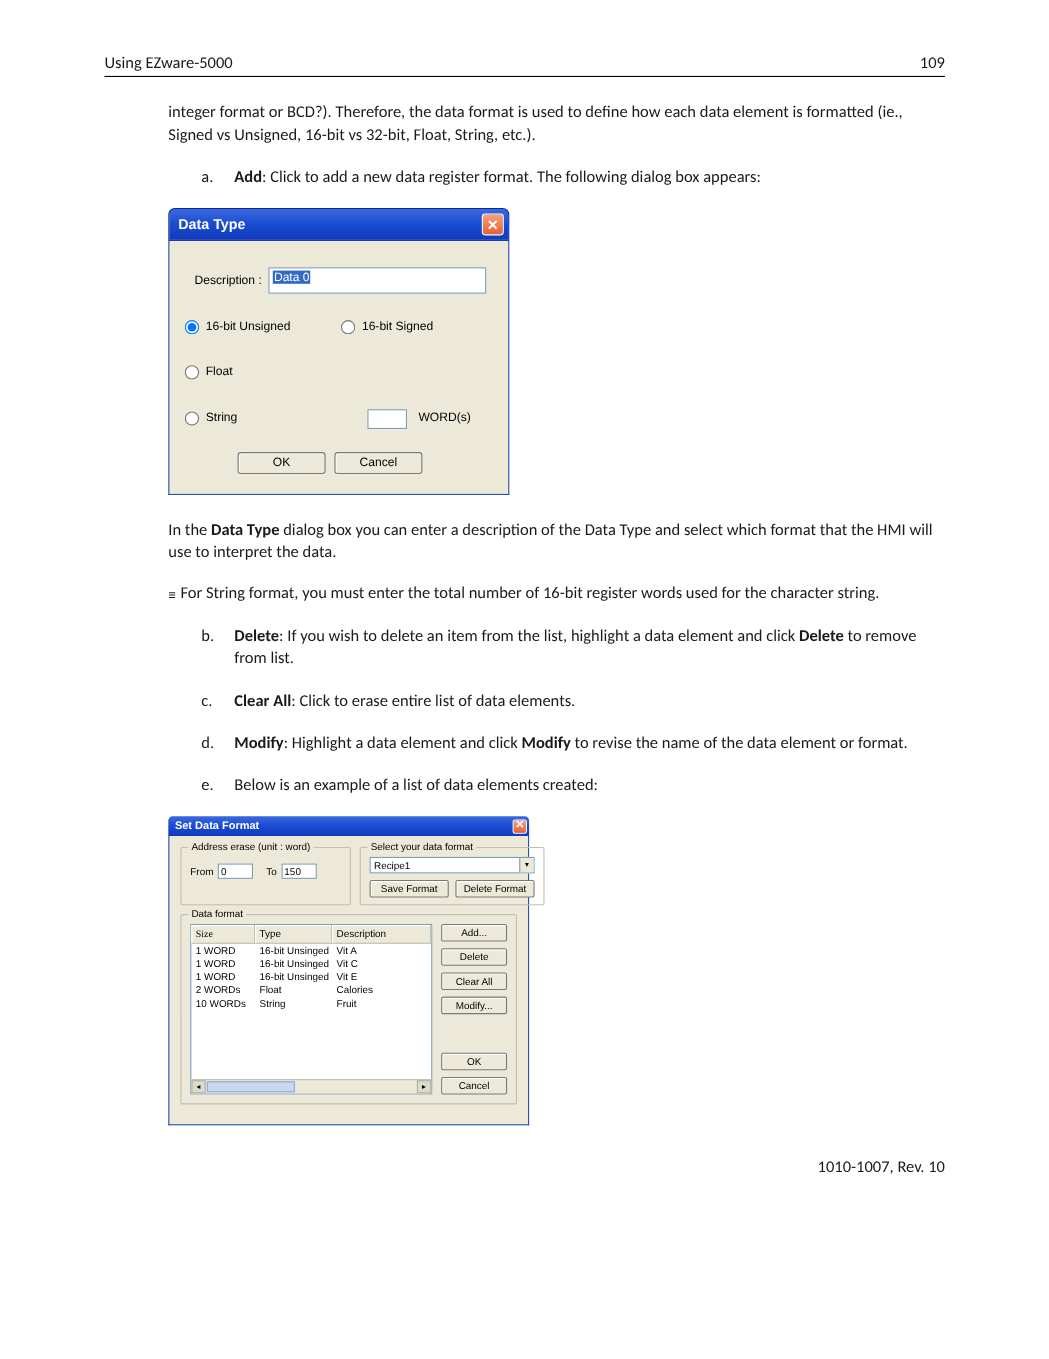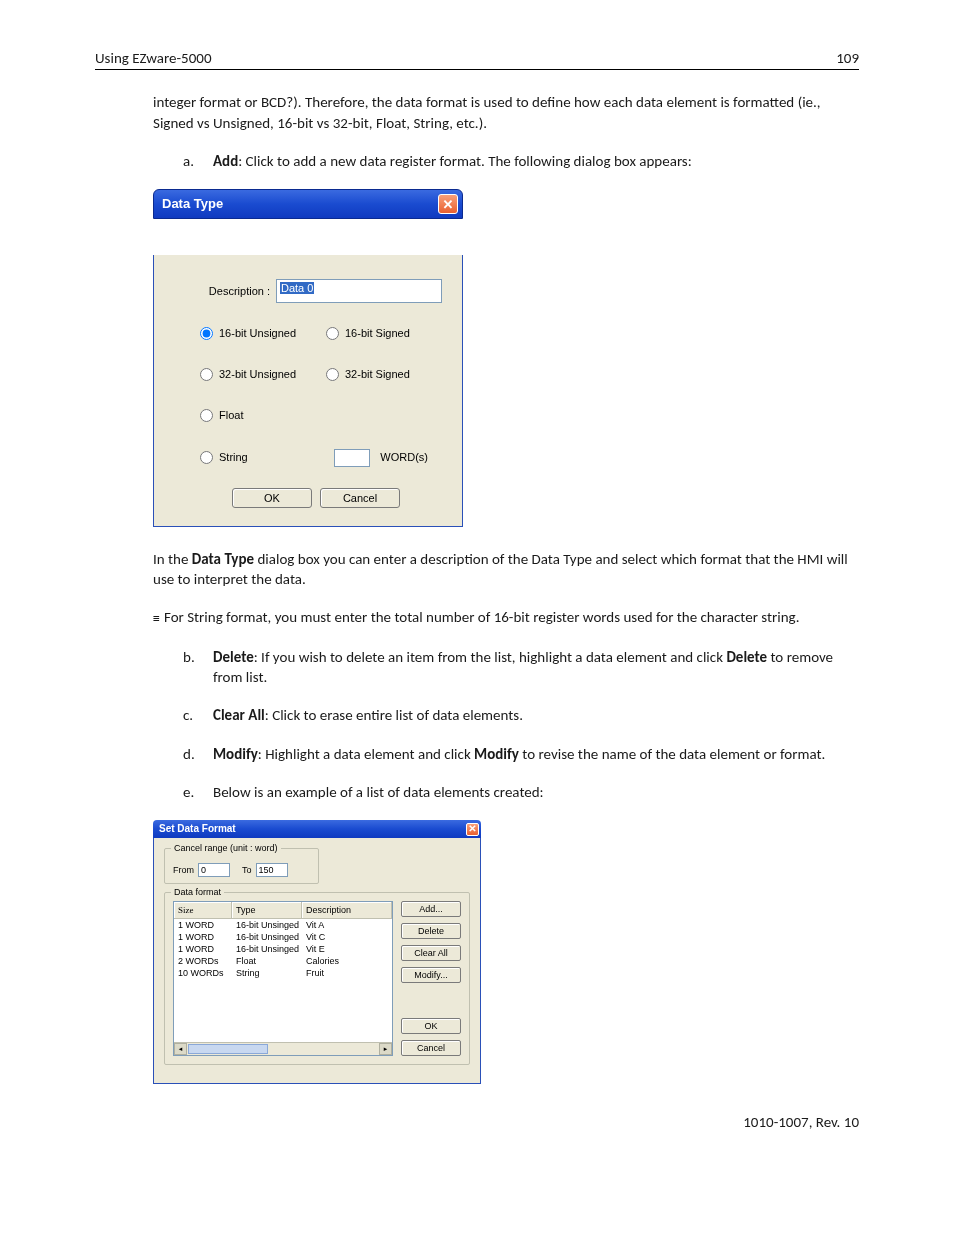--- a/index.html
+++ b/index.html
@@ -29,21 +29,21 @@
     color: #fff; font-weight: bold; font-size: 13px;
   }
   .close-x {
     width: 20px; height: 20px;
     background: linear-gradient(#f9a07a, #e86030);
     border: 1px solid #fff; border-radius: 3px;
     display: flex; align-items: center; justify-content: center;
     color: #fff; font-weight: bold; font-size: 13px; line-height: 1;
     cursor: pointer;
   }
-  .dlg1-body { background: #ece9d8; border: 1px solid #2a50b8; border-top: none; padding: 24px 20px 18px 36px; margin-top: 36px; }
+  .dlg1-body { background: #ece9d8; border: 1px solid #2a50b8; border-top: none; padding: 24px 20px 18px 4px; }
   .desc-row { display: flex; align-items: center; margin-bottom: 8px; }
   .desc-row label { width: 80px; text-align: right; margin-right: 6px; }
   .desc-input { flex: 1; height: 24px; border: 1px solid #7f9db9; background: #fff; padding: 1px 3px; font-size: 11px; font-family: Tahoma, Arial, sans-serif; }
   .desc-input .sel { background: #316ac5; color: #fff; padding: 0 1px; }
   .radio-grid { margin-top: 10px; }
   .radio-row { display: flex; padding: 13px 0; }
   .radio-cell { width: 50%; display: flex; align-items: center; gap: 6px; padding-left: 10px; }
   .radio-cell input[type=radio] { margin: 0; }
   .btn-row { display: flex; justify-content: center; gap: 8px; margin-top: 8px; }
   .btn { width: 80px; height: 20px; background: #ece9d8; border: 1px solid #7a7a7a; border-radius: 3px; font-size: 11px; font-family: Tahoma, Arial, sans-serif; cursor: pointer; box-shadow: inset 1px 1px 0 #fff; }
@@ -118,30 +118,20 @@
             <span>16-bit Unsigned</span>
           </label>
         <label class="radio-cell">
             <input type="radio" name="dt" style="">
             <span>16-bit Signed</span>
           </label>
       </div>
       <div class="radio-row">
         <label class="radio-cell">
             <input type="radio" name="dt" style="">
-            <span>32-bit Unsigned</span>
-          </label>
-        <label class="radio-cell">
-            <input type="radio" name="dt" style="">
-            <span>32-bit Signed</span>
-          </label>
-      </div>
-      <div class="radio-row">
-        <label class="radio-cell">
-            <input type="radio" name="dt" style="">
             <span>Float</span>
           </label>
         <div class="radio-cell"></div>
       </div>
       <div class="radio-row">
         <label class="radio-cell">
             <input type="radio" name="dt" style="">
             <span>String</span>
           </label>
         <div class="radio-cell" style="justify-content:flex-end; padding-right:14px;">
@@ -188,26 +178,37 @@
 </div>
 
 <div class="dlg2">
   <div class="dlg2-titlebar">
     <span>Set Data Format</span>
     <div class="close-x">✕</div>
   </div>
   <div class="dlg2-body">
     <div class="top-row">
       <div class="fieldset addr-box">
-        <div class="legend">Cancel range (unit : word)</div>
+        <div class="legend">Address erase (unit : word)</div>
         <div class="addr-inner">
           <span>From</span>
           <input type="text" style="width: 32px;" value="0">
           <span style="margin-left:8px;">To</span>
           <input type="text" style="width: 32px;" value="150">
+        </div>
+      </div>
+      <div class="fieldset sel-box">
+        <div class="legend">Select your data format</div>
+        <div class="dropdown">
+          <span>Recipe1</span>
+          <span class="arrow">▾</span>
+        </div>
+        <div class="sel-btns">
+          <button class="btn" style="width:72px;">Save Format</button>
+          <button class="btn" style="width:72px;">Delete Format</button>
         </div>
       </div>
     </div>
     <div class="fieldset" style="padding-bottom:8px;">
       <div class="legend">Data format</div>
       <div class="df-row">
         <div class="listview">
           <div class="lv-header">
             <div class="lv-col-size">Size</div>
             <div class="lv-col-type">Type</div>

